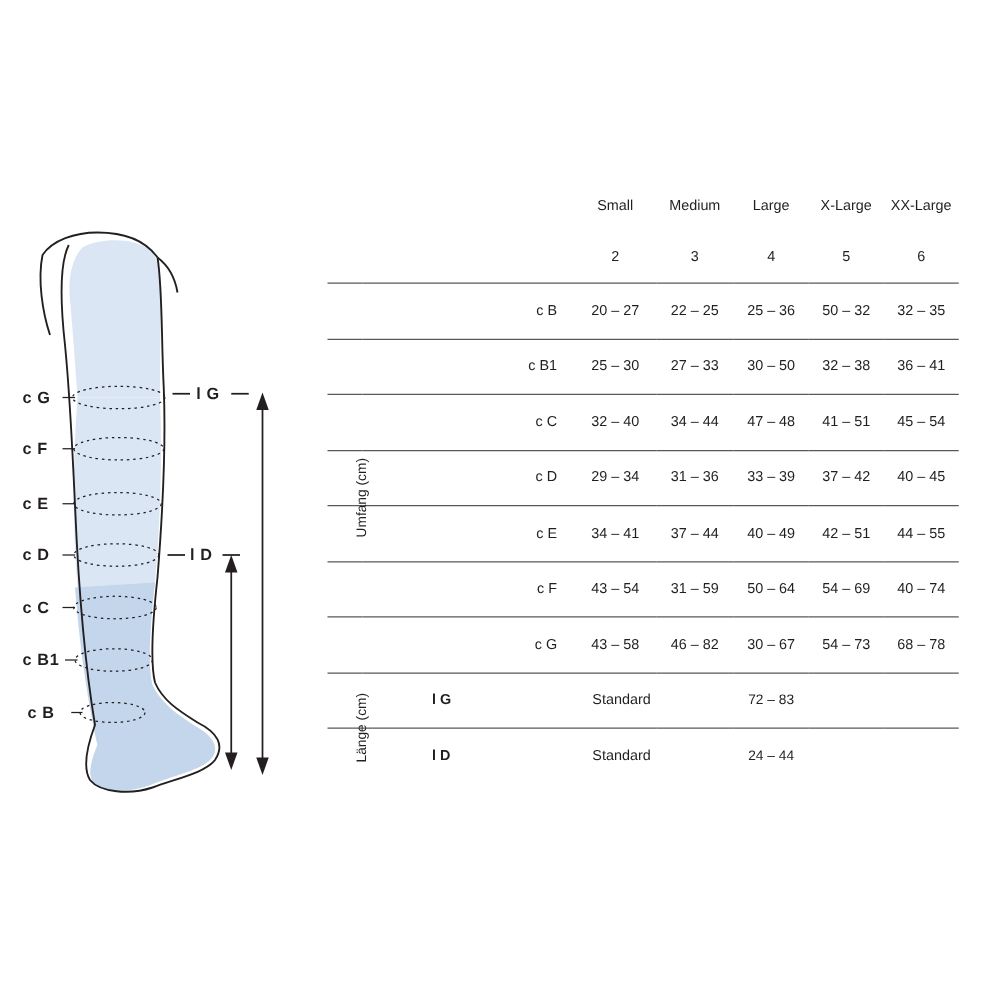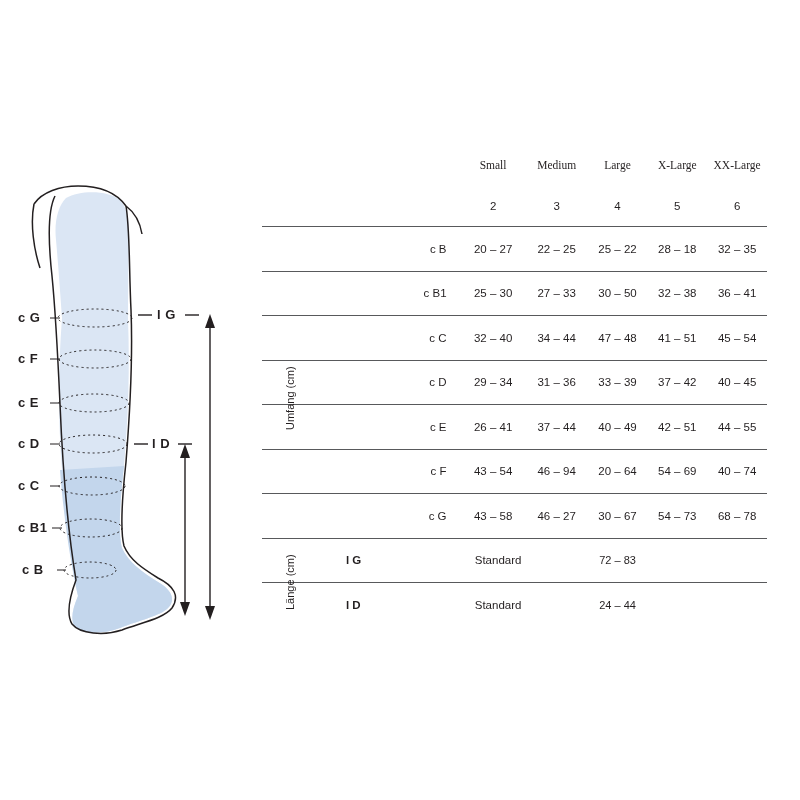--- a/index.html
+++ b/index.html
@@ -51,21 +51,20 @@
     font-weight: normal;
     text-align: center;
     vertical-align: middle;
   }
   .hdr-size {
     font-weight: bold;
     font-size: 11.5px;
     height: 34px;
     vertical-align: bottom;
     padding-bottom: 4px !important;
-    font-family: Liberation Serif, serif;
   }
   .hdr-num {
     font-size: 11.5px;
     height: 40px;
     vertical-align: middle;
   }
   .rowline td {
     border-top: 1px solid #58595b;
   }
   .data-row td {
@@ -226,22 +225,22 @@
         <td class="hdr-num">6</td>
       </tr>
     </thead>
     <tbody>
 
       <tr class="data-row rowline thick-top">
         <td></td>
         <td class="col-rowlabel">c B</td>
         <td>20 – 27</td>
         <td>22 – 25</td>
-        <td>25 – 22</td>
-        <td>28 – 18</td>
+        <td>25 – 36</td>
+        <td>50 – 32</td>
         <td>32 – 35</td>
       </tr>
 
       <tr class="data-row rowline">
         <td></td>
         <td class="col-rowlabel">c B1</td>
         <td>25 – 30</td>
         <td>27 – 33</td>
         <td>30 – 50</td>
         <td>32 – 38</td>
@@ -264,42 +263,42 @@
         <td>29 – 34</td>
         <td>31 – 36</td>
         <td>33 – 39</td>
         <td>37 – 42</td>
         <td>40 – 45</td>
       </tr>
 
       <tr class="data-row rowline">
         <td></td>
         <td class="col-rowlabel">c E</td>
-        <td>26 – 41</td>
+        <td>34 – 41</td>
         <td>37 – 44</td>
         <td>40 – 49</td>
         <td>42 – 51</td>
         <td>44 – 55</td>
       </tr>
 
       <tr class="data-row rowline">
         <td></td>
         <td class="col-rowlabel">c F</td>
         <td>43 – 54</td>
-        <td>46 – 94</td>
-        <td>20 – 64</td>
+        <td>31 – 59</td>
+        <td>50 – 64</td>
         <td>54 – 69</td>
         <td>40 – 74</td>
       </tr>
 
       <tr class="data-row rowline">
         <td></td>
         <td class="col-rowlabel">c G</td>
         <td>43 – 58</td>
-        <td>46 – 27</td>
+        <td>46 – 82</td>
         <td>30 – 67</td>
         <td>54 – 73</td>
         <td>68 – 78</td>
       </tr>
 
       <tr class="data-row rowline thick-top">
         <td></td>
         <td class="col-rowlabel" style="text-align:left !important; padding-left:56px !important;">
           <span class="len-label">l G</span>
         </td>

